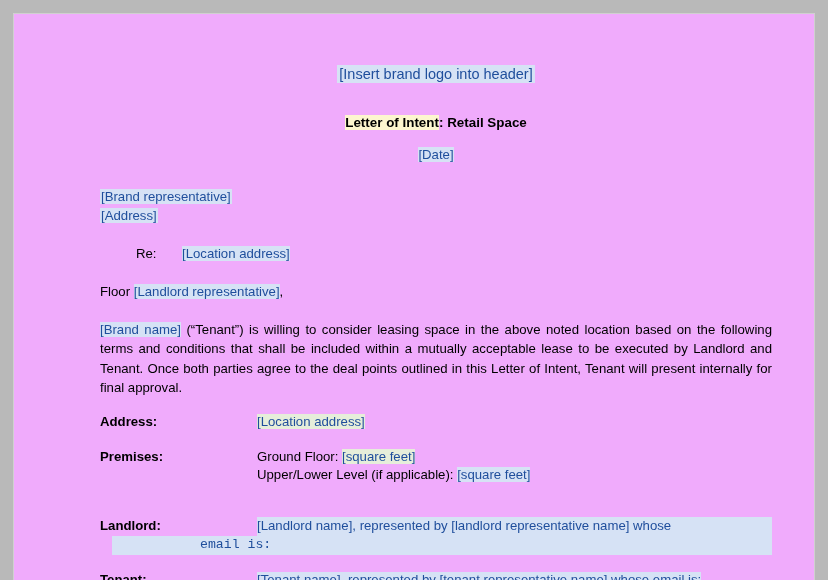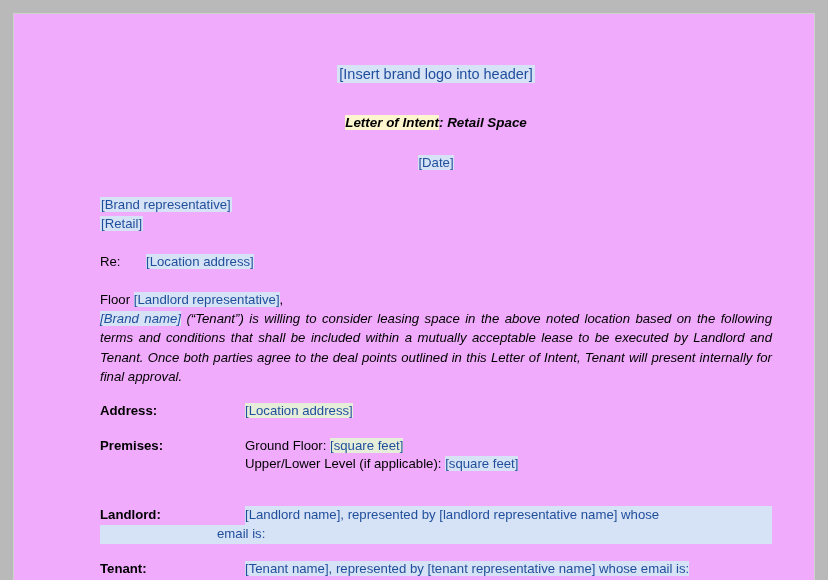--- a/index.html
+++ b/index.html
@@ -29,88 +29,90 @@
     top: 0;
     width: 672px;
     font-size: 13.2px;
     color: #000;
     line-height: 1.42;
   }
   .hl-blue { background: #d6e2f5; }
   .hl-yellow { background: #fdf6cf; }
   .hl-green { background: #e6eeda; }
   .blue-text { color: #1f4e9c; }
-  .bold { font-weight: bold; font-style: italic; }
+  .bold { font-weight: bold; }
   .underline { text-decoration: underline; }
 
   .logo-line {
     margin-top: 50px;
     text-align: center;
     font-size: 14.5px;
   }
   .logo-line span { padding: 1px 2px; }
 
   .title-line {
     margin-top: 28px;
     text-align: center;
     font-size: 13.4px;
   }
   .date-line {
-    margin-top: 22px;
+    margin-top: 14px;
     text-align: center;
     font-size: 13.2px;
   }
 
   .block-brandrep {
     margin-top: 24px;
     font-size: 13.2px;
   }
   .block-brandrep div { display: block; }
   .block-brandrep span { padding: 0 1px; }
 
   .re-line {
     margin-top: 19px;
     font-size: 13.2px;
   }
-  .re-label { display: inline-block; width: 46px; }
+  .re-label { display: inline-block; width: 46px; margin-left: 36px; }
 
   .dear-line {
     margin-top: 19px;
     font-size: 13.2px;
   }
 
   .para {
+    margin-top: 19px;
     font-size: 13.2px;
     text-align: justify;
     line-height: 1.45;
-    font-style: italic;
   }
 
   .row {
     margin-top: 16px;
     display: flex;
     font-size: 13.2px;
+    gap: 12px;
   }
   .row .label {
     width: 145px;
     flex: 0 0 145px;
     font-weight: bold;
   }
   .row .value {
     flex: 1 1 auto;
   }
   .row .value .sub { display: block; }
   .landlord-hl {
     background: #d6e2f5;
   }
   .landlord-second {
     background: #d6e2f5;
     display: block;
     margin-left: -145px;
-    padding-left: 117px;
+    padding-left: 88px;
+    font-family: Liberation Mono, monospace;
   }
   .tenant-row .value span { background: #d6e2f5; }
 </style>
 </head>
 <body>
 
 <div class="page">
   <div class="content">
 
     <div class="logo-line">
@@ -120,21 +122,21 @@
     <div class="title-line">
       <span class="hl-yellow bold">Letter of Intent</span><span class="bold">: Retail Space</span>
     </div>
 
     <div class="date-line">
       <span class="hl-blue blue-text">[Date]</span>
     </div>
 
     <div class="block-brandrep">
       <div><span class="hl-blue blue-text">[Brand representative]</span></div>
-      <div><span class="hl-blue blue-text">[Retail]</span></div>
+      <div><span class="hl-blue blue-text">[Address]</span></div>
     </div>
 
     <div class="re-line">
       <span class="re-label">Re:</span><span class="hl-blue blue-text">[Location address]</span>
     </div>
 
     <div class="dear-line">
       <span>Floor </span><span class="hl-blue blue-text">[Landlord representative]</span><span>,</span>
     </div>
 

